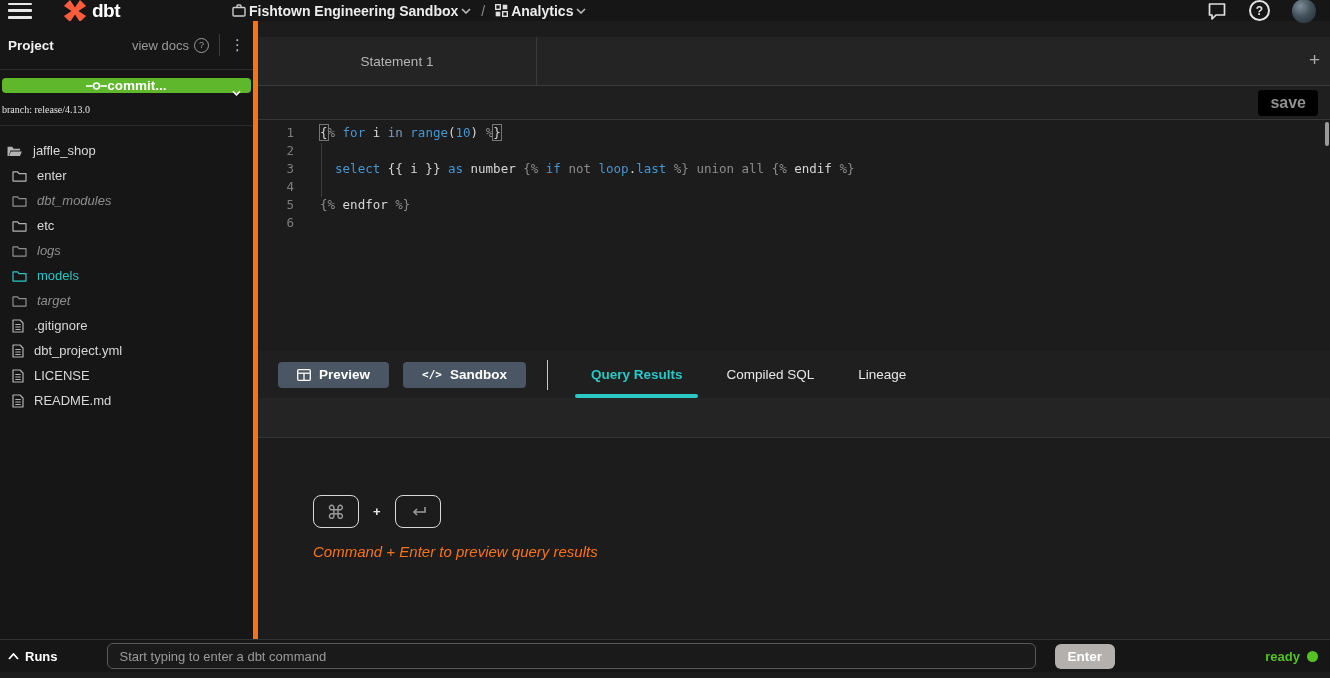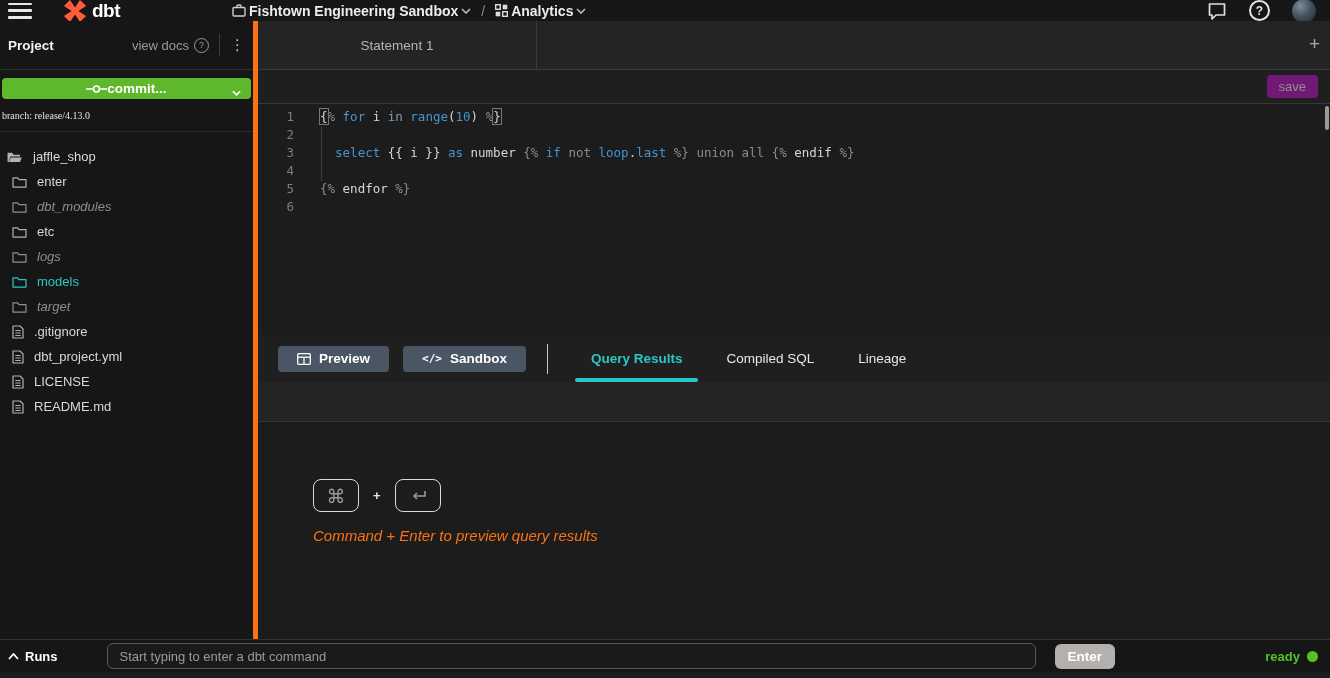--- a/index.html
+++ b/index.html
@@ -25,45 +25,45 @@
   .app { display:flex; height:618px; }
 
   
   .sidebar { width:258px; background:#161616; border-right:5px solid #f97316; display:flex; flex-direction:column; }
   .side-head { height:49px; border-bottom:1px solid #2f2f2f; display:flex; align-items:center; padding:0 8px; }
   .side-title { color:#f2f2f2; font-size:13.5px; font-weight:bold; }
   .view-docs { margin-left:auto; display:flex; align-items:center; gap:5px; color:#9a9a9a; font-size:13px; cursor:pointer; }
   .mini-q { width:15px; height:15px; border:1.5px solid #9a9a9a; border-radius:50%; font-size:9px; display:flex; align-items:center; justify-content:center; }
   .side-head-sep { width:1px; height:22px; background:#3a3a3a; margin:0 10px; }
   .kebab { color:#bdbdbd; font-size:15px; font-family:"DejaVu Sans", sans-serif; cursor:pointer; line-height:1; }
-  .commit-btn { margin:8px 2px 0 2px; height:21px; background:#5fb82b; border:none; border-radius:4px;
+  .commit-btn { margin:8px 2px 0 2px; height:15px; background:#5fb82b; border:none; border-radius:4px;
                 display:flex; align-items:center; justify-content:center; cursor:pointer; position:relative; }
   .commit-btn span { color:#fff; font-size:13.5px; font-weight:bold; }
   .commit-chev { position:absolute; right:10px; top:6px; }
   .branch { color:#e4e4e4; font-size:10px; padding:11px 2px 10px 2px;font-family:Liberation Serif, serif; }
   .side-rule { height:1px; background:#2b2b2b; }
   .tree { margin-top:12px; }
   .tree-row { height:25px; display:flex; align-items:center; font-size:13px; color:#d8d8d8; cursor:pointer; }
   .tree-row .tree-icon { display:flex; align-items:center; color:#b2b2b2; }
   .tree-row span.lbl { margin-left:10px; }
   .tree-row.indent-0 { padding-left:6px; }
   .tree-row.indent-1 { padding-left:12px; }
   .tree-row.muted { color:#8e8e8e; font-style:italic; }
   .tree-row.muted .tree-icon { color:#8e8e8e; }
   .tree-row.active { color:#2bc7c4; }
   .tree-row.active .tree-icon { color:#2bc7c4; }
 
   
-  .main { flex:1; display:flex; flex-direction:column; min-width:0; }
+  .main { flex:1; display:flex; flex-direction:column; min-width:0;margin-top:16px; }
   .tabbar { height:49px; background:#242424; border-bottom:1px solid #3a3a3a; display:flex; align-items:stretch; position:relative; }
   .etab { width:279px; border-right:1px solid #3a3a3a; display:flex; align-items:center; justify-content:center;
           color:#b5b5b5; font-size:13.5px; cursor:pointer; }
   .newtab { position:absolute; right:10px; top:13px; color:#a8a8a8; font-size:19px; font-weight:300; cursor:pointer; line-height:1; }
   .saverow { height:34px; background:#1f1f1f; border-bottom:1px solid #383838; display:flex; align-items:center; justify-content:flex-end; padding-right:12px; }
-  .save-btn { background:#701a75; color:#8f8f8f; border:none; border-radius:4px; font-size:13px; padding:4px 12px; cursor:pointer; }
+  .save-btn { background:#000000; color:#8f8f8f; border:none; border-radius:4px; font-size:16px; padding:4px 12px; cursor:pointer;font-weight:bold; }
 
   .editor { height:231px; background:#1c1c1c; position:relative; display:flex; padding-top:4px;
             font-family:"DejaVu Sans Mono", monospace; font-size:12.5px; line-height:18px; }
   .gutter { width:40px; text-align:right; color:#7d7d7d; user-select:none; padding-right:0; }
   .gutter .ln { height:18px; padding-right:4px; }
   .code-area { padding-left:22px; white-space:pre; color:#d6d6d6; flex:1; }
   .cl { height:18px; }
   .tok-kw { color:#4596d1; }
   .tok-kw2 { color:#7e9cb8; }
   .tok-dim { color:#8b8b8b; }

